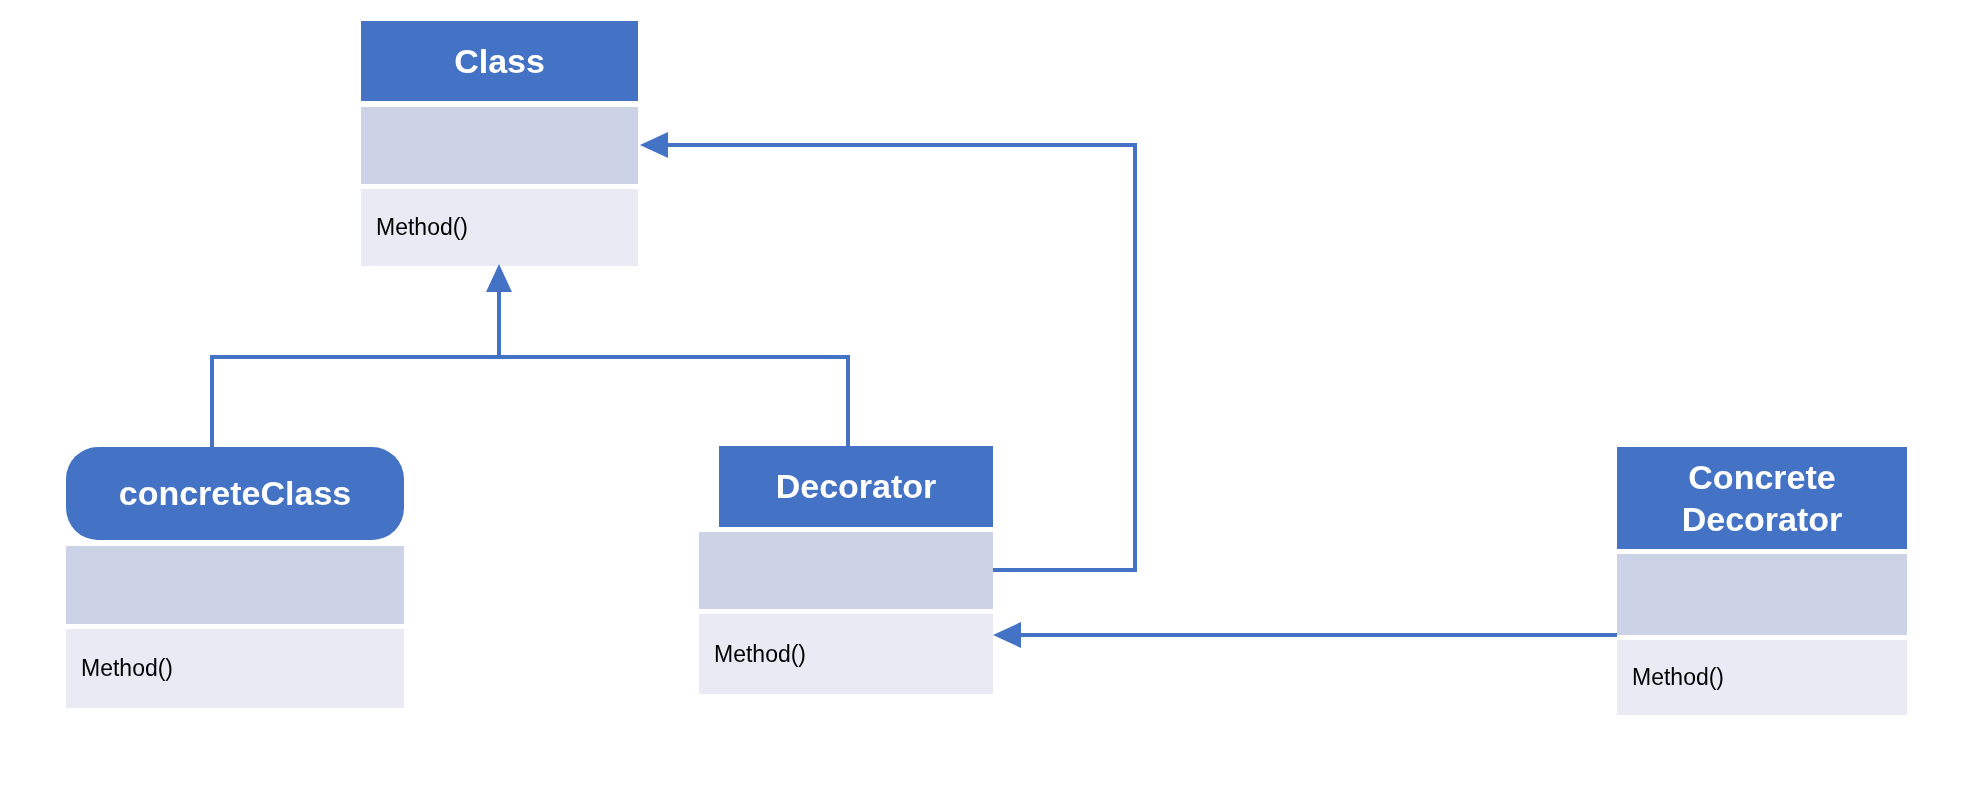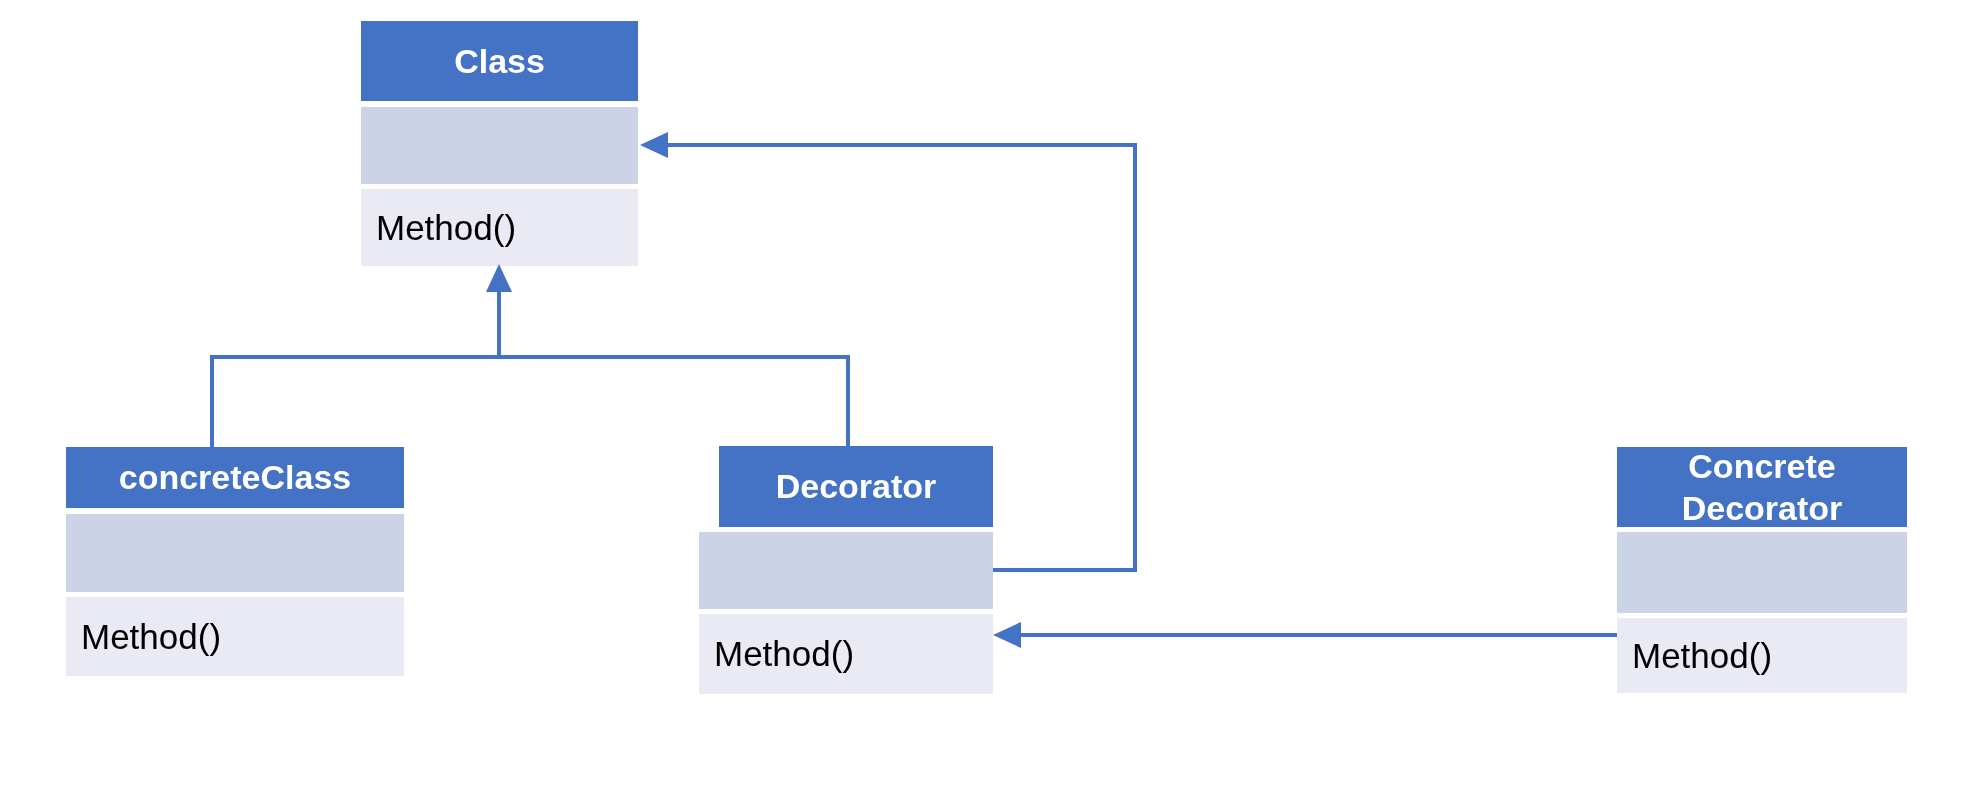--- a/index.html
+++ b/index.html
@@ -32,45 +32,45 @@
     text-align: center;
     padding: 0 10px;
     box-sizing: border-box;
   }
   .uml-attrs {
     background: var(--attribute-fill, #CDD3E6);
   }
   .uml-method {
     background: var(--method-fill, #E9EAF4);
     color: var(--method-text, #000000);
-    font-size: 35px;
+    font-size: 23px;
     display: flex;
     align-items: center;
     padding-left: 15px;
     box-sizing: border-box;
   }
 
   
   #box-class        { left: 361px;  top: 21px;  width: 277px; }
   #box-class .uml-header  { height: 80px; }
   #box-class .uml-attrs   { height: 77px; margin-top: 6px; }
   #box-class .uml-method  { height: 77px; margin-top: 5px; }
 
   #box-concrete-class { left: 66px; top: 447px; width: 338px; }
-  #box-concrete-class .uml-header { height: 61px; }
+  #box-concrete-class .uml-header { height: 93px; border-radius: 32px; }
   #box-concrete-class .uml-attrs  { height: 78px; margin-top: 6px; }
   #box-concrete-class .uml-method { height: 79px; margin-top: 5px; }
 
   #box-decorator { left: 699px; top: 446px; width: 294px; }
   #box-decorator .uml-header { height: 81px; margin-left: 20px; }
   #box-decorator .uml-attrs  { height: 77px; margin-top: 5px; }
   #box-decorator .uml-method { height: 80px; margin-top: 5px; }
 
   #box-concrete-decorator { left: 1617px; top: 447px; width: 290px; }
-  #box-concrete-decorator .uml-header { height: 80px; }
+  #box-concrete-decorator .uml-header { height: 102px; }
   #box-concrete-decorator .uml-attrs  { height: 81px; margin-top: 5px; }
   #box-concrete-decorator .uml-method { height: 75px; margin-top: 5px; }
 
   
   svg.connectors {
     position: absolute;
     left: 0;
     top: 0;
     pointer-events: none;
   }

